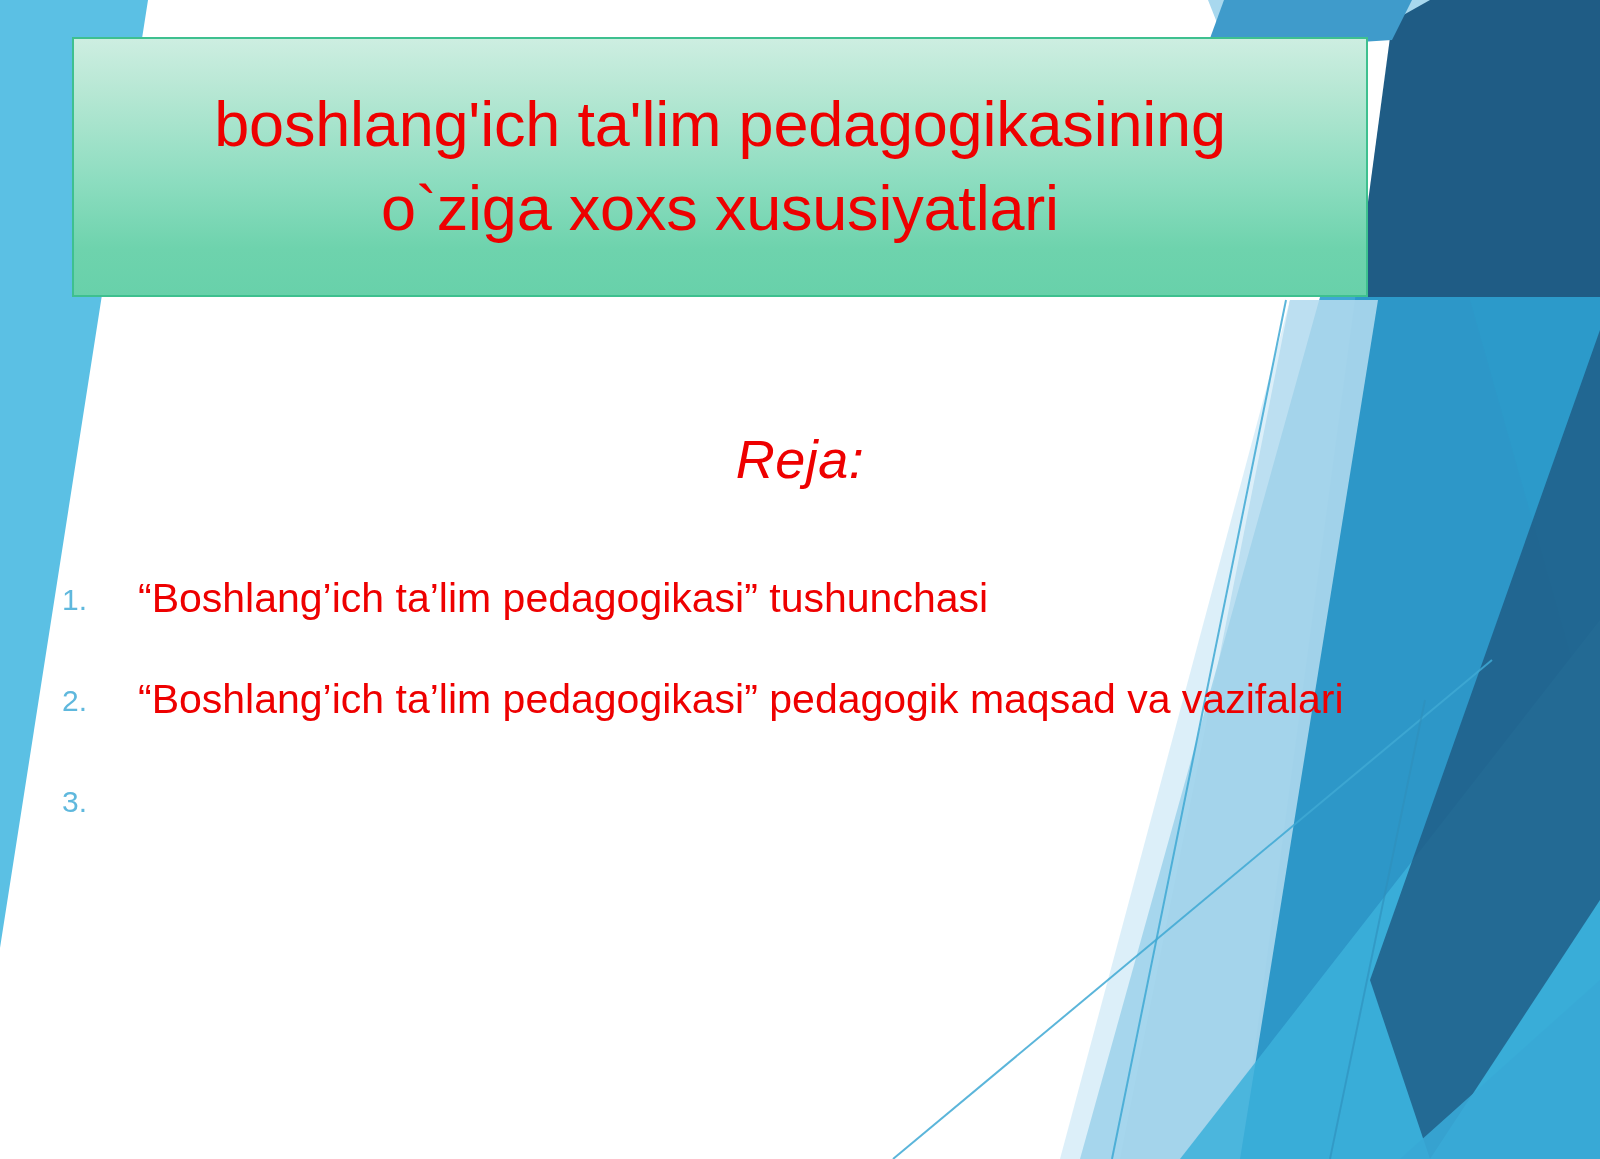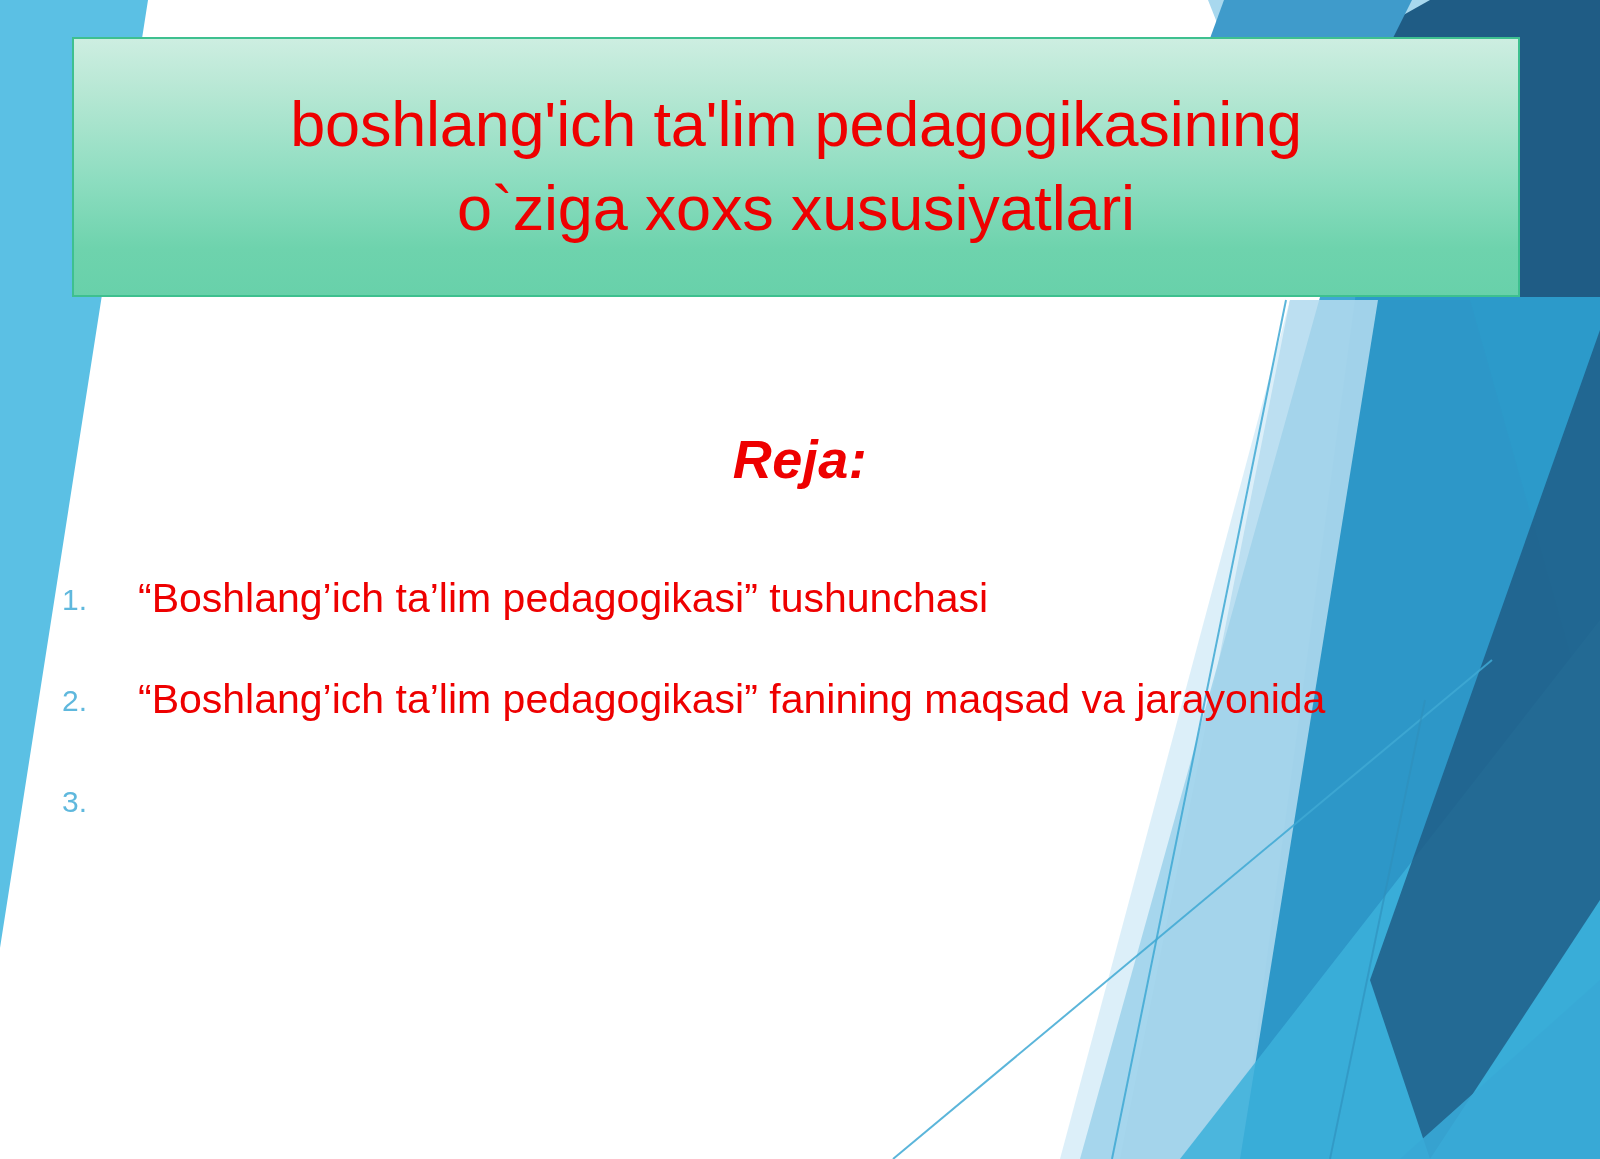--- a/index.html
+++ b/index.html
@@ -27,21 +27,21 @@
     width: 1600px;
     height: 1159px;
     z-index: 0;
   }
 
   
   #title-banner {
     position: absolute;
     left: 72px;
     top: 37px;
-    width: 1448px;
+    width: 1296px;
     height: 260px;
     box-sizing: border-box;
     border: 2px solid #3ec08f;
     background: linear-gradient(to bottom, #cdeee1 0%, #b5e7d3 22%, #8dddc0 55%, #6ed3ad 82%, #68d1aa 100%);
     z-index: 2;
     display: flex;
     align-items: center;
     justify-content: center;
   }
   #title-text {
@@ -68,21 +68,21 @@
   #reja-heading {
     margin: 0;
     padding: 0;
     position: absolute;
     left: 0;
     top: 128px;
     width: 1600px;
     text-align: center;
     color: #ee0000;
     font-size: 54px;
-    font-weight: bold;
+    font-weight: normal;
     font-style: italic;
     letter-spacing: 0.5px;
   }
 
   #reja-list {
     position: absolute;
     left: 0;
     top: 248px;
     width: 1600px;
     margin: 0;
@@ -159,21 +159,21 @@
 
     <ol id="reja-list">
 
       <li class="reja-item">
         <span class="reja-num">1.</span>
         <span class="reja-text">“Boshlang’ich ta’lim pedagogikasi” tushunchasi</span>
       </li>
 
       <li class="reja-item">
         <span class="reja-num">2.</span>
-        <span class="reja-text">“Boshlang’ich ta’lim pedagogikasi” fanining maqsad va jarayonida</span>
+        <span class="reja-text">“Boshlang’ich ta’lim pedagogikasi” pedagogik maqsad va vazifalari</span>
       </li>
 
       <li class="reja-item">
         <span class="reja-num">3.</span>
       </li>
 
     </ol>
   </div>
 
 </div>

